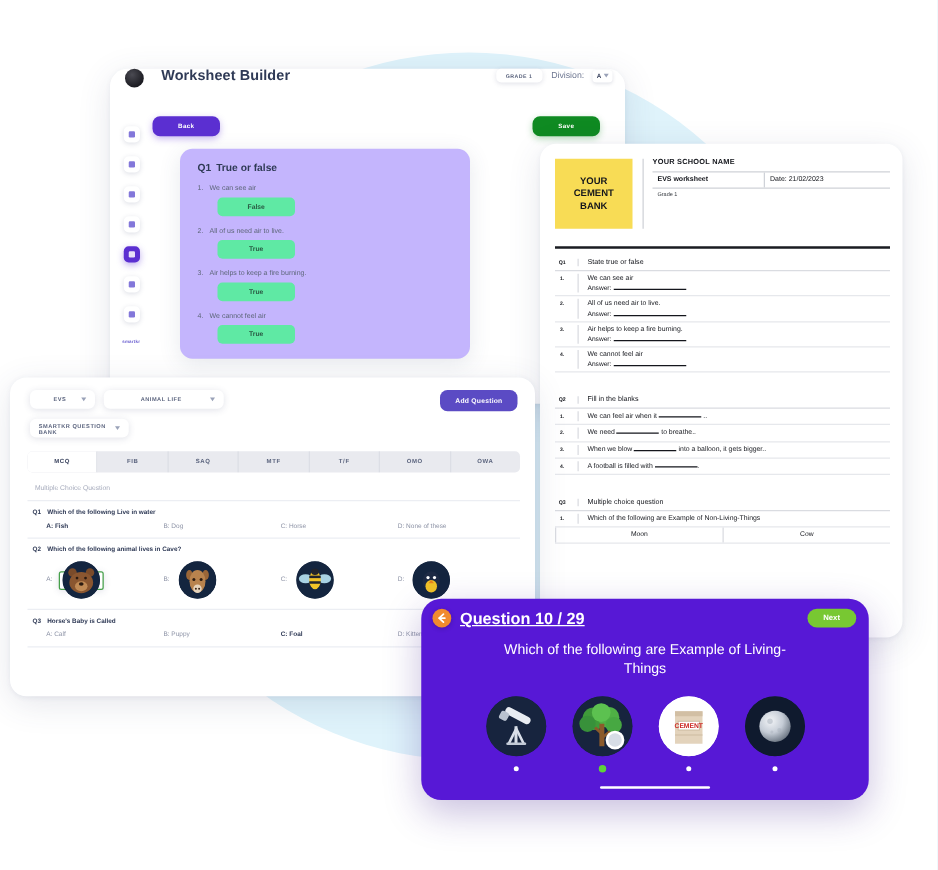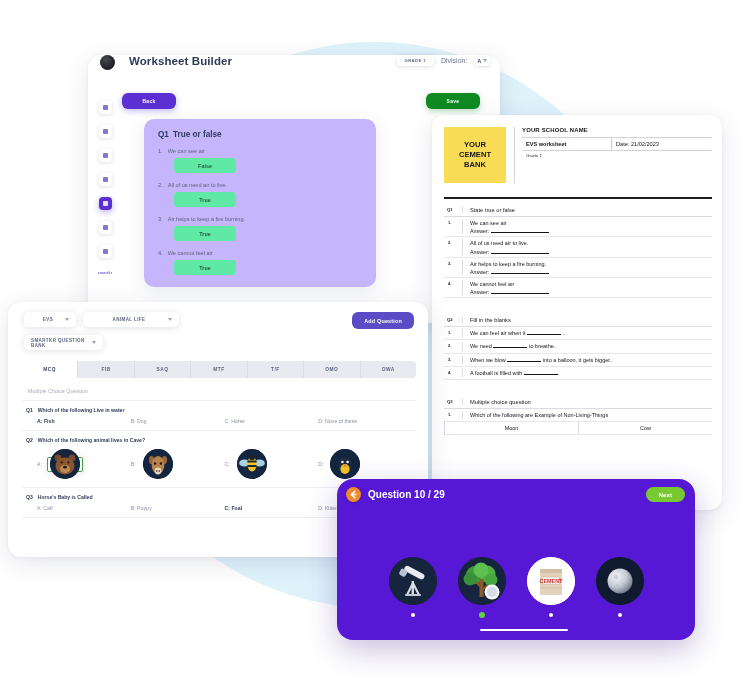--- a/index.html
+++ b/index.html
@@ -192,21 +192,21 @@
     position:absolute; left: 337px; top: 479px; width: 358px; height: 161px;
     background:#5718d6; border-radius:16px;
     box-shadow: 0 10px 30px rgba(60,30,140,.28);
   }
   .quiz-top { display:flex; align-items:center; padding: 8px 10px 0 9px; }
   .quiz-back {
     width: 15px; height: 15px; border-radius:50%; background:#f08a2e;
     display:flex; align-items:center; justify-content:center; flex:0 0 auto;
     box-shadow: 0 1px 4px rgba(0,0,0,.2);
   }
-  .quiz-qno { margin-left: 7px; font-size: 10px; font-weight:700; color:#ffffff; }
+  .quiz-qno { margin-left: 7px; font-size: 13px; font-weight:700; color:#ffffff;text-decoration:underline; }
   .btn-next {
     margin-left:auto; background:#78c832; color:#fff; border:none; border-radius:9px;
     height: 15px; padding: 0 13px; font-size:6.2px; font-weight:700;
   }
   .quiz-question {
     margin: 11px auto 0 auto; width: 250px; text-align:center;
     font-size: 11.3px; color:#ffffff; line-height: 1.32; font-weight:400;
   }
   .quiz-opts { position:absolute; left:0; right:0; bottom: 22px; display:flex; justify-content:center; gap:21px; }
   .qopt { display:flex; flex-direction:column; align-items:center; }
@@ -558,20 +558,21 @@
       <div class="quiz-back">
         <svg width="9" height="9" viewBox="0 0 10 10">
           <path d="M6.4 1.5 L2.6 5 L6.4 8.5" stroke="#ffffff" stroke-width="1.6" fill="none" stroke-linecap="round" stroke-linejoin="round"></path>
           <path d="M2.8 5 L7.6 5" stroke="#ffffff" stroke-width="1.6" stroke-linecap="round"></path>
         </svg>
       </div>
       <div class="quiz-qno">Question 10 / 29</div>
       <button class="btn-next">Next</button>
     </div>
 
+    <div class="quiz-question">Which of the following are Example of Living-Things</div>
 
     <div class="quiz-opts">
       <div class="qopt">
         <div class="qopt-circle">
           <svg width="48" height="48" viewBox="0 0 48 48">
             <circle cx="24" cy="24" r="24" fill="#17243e"></circle>
             <rect x="14" y="12" width="22" height="6" rx="3" fill="#e8ecf2" transform="rotate(28 24 16)"></rect>
             <rect x="11" y="12" width="7" height="7" rx="2" fill="#b9c2cf" transform="rotate(28 14 15)"></rect>
             <rect x="22.6" y="24" width="2.4" height="14" fill="#d8dee8"></rect>
             <path d="M18 38 L24 26 L30 38" stroke="#d8dee8" stroke-width="2.1" fill="none"></path>

